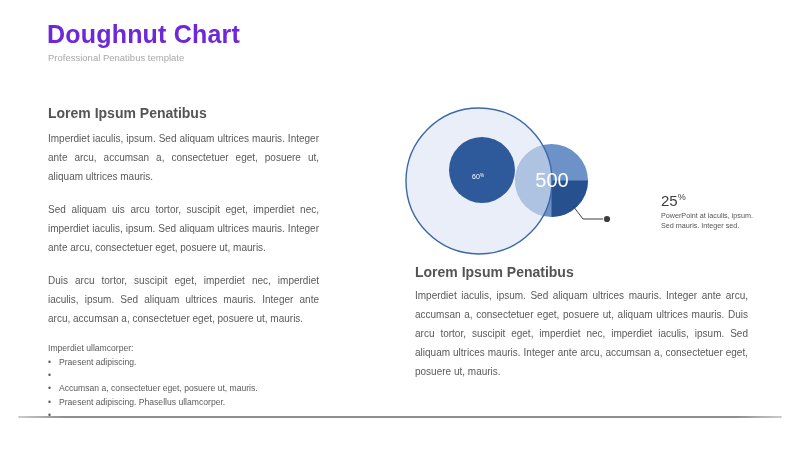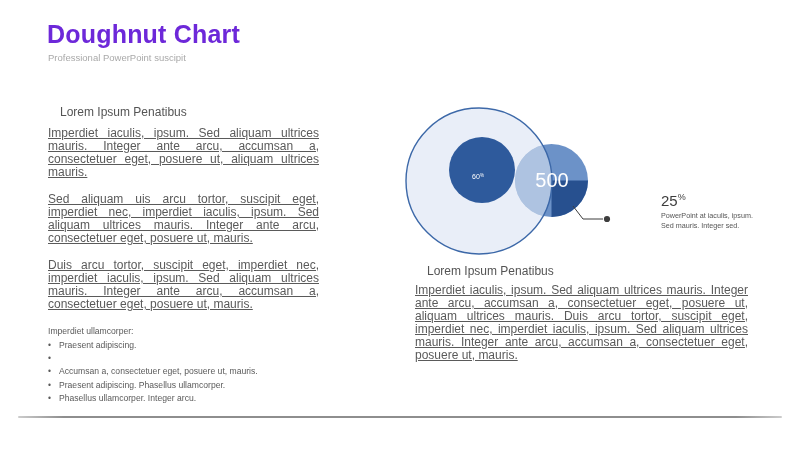--- a/index.html
+++ b/index.html
@@ -17,25 +17,25 @@
     font-size:25px;font-weight:bold;color:#6d28d9;letter-spacing:.2px;
   }
   .subtitle{
     left:48px;top:52px;
     font-size:9.5px;color:#a9a9a9;
   }
 
   
   .left-col{left:48px;top:105px;width:271px;color:#5a5a5a;}
   .block-heading{
-    font-size:12px;color:#545454;margin:0 0 8px 12px;font-weight:normal;
+    font-size:14px;color:#545454;margin:0 0 8px 0;font-weight:bold;
   }
   .body-p{
-    font-size:12px;line-height:13px;text-align:justify;
-    margin:0 0 14px 0;color:#5a5a5a;text-decoration:underline;
+    font-size:10px;line-height:19px;text-align:justify;
+    margin:0 0 14px 0;color:#5a5a5a;
   }
   .list-intro{font-size:8.6px;line-height:13px;margin:0 0 1px 0;}
   .bullet-list{list-style:none;margin:0;padding:0;}
   .bullet-list li{
     font-size:8.6px;line-height:13.2px;display:flex;align-items:baseline;
   }
   .bullet-mark{width:11px;flex:0 0 11px;text-align:left;color:#5a5a5a;}
 
   
   .chart-svg{left:400px;top:100px;}
@@ -58,21 +58,21 @@
   .footer-line{
     left:18px;top:416px;width:764px;height:2px;
     background:linear-gradient(to right,#cccccc 0%,#8e8e8e 6%,#8e8e8e 94%,#cccccc 100%);
     border-radius:1px;
   }
 </style>
 </head>
 <body>
 
 <div class="abs title">Doughnut Chart</div>
-<div class="abs subtitle">Professional PowerPoint suscipit</div>
+<div class="abs subtitle">Professional Penatibus template</div>
 
 <section class="abs left-col">
   <h2 class="block-heading">Lorem Ipsum Penatibus</h2>
   <p class="body-p">Imperdiet iaculis, ipsum. Sed aliquam ultrices mauris. Integer ante arcu, accumsan a, consectetuer  eget, posuere ut, aliquam ultrices mauris.</p>
   <p class="body-p">Sed aliquam  uis arcu tortor, suscipit eget, imperdiet nec, imperdiet iaculis, ipsum. Sed aliquam ultrices mauris. Integer ante arcu, consectetuer  eget, posuere ut, mauris.</p>
   <p class="body-p">Duis arcu tortor, suscipit eget, imperdiet nec, imperdiet iaculis, ipsum. Sed aliquam ultrices mauris. Integer ante arcu, accumsan a, consectetuer eget, posuere ut, mauris.</p>
   <div class="list-intro">Imperdiet ullamcorper:</div>
   <ul class="bullet-list">
     <li>
         <span class="bullet-mark">•</span>
@@ -84,21 +84,20 @@
     <li>
         <span class="bullet-mark">•</span>
         <span>Accumsan a, consectetuer  eget, posuere ut, mauris.</span>
       </li>
     <li>
         <span class="bullet-mark">•</span>
         <span>Praesent adipiscing. Phasellus ullamcorper.</span>
       </li>
     <li>
         <span class="bullet-mark">•</span>
-        <span>Phasellus ullamcorper. Integer arcu.</span>
       </li>
   </ul>
 </section>
 
 <svg class="abs chart-svg" width="215" height="162" viewBox="400 100 215 162" xmlns="http://www.w3.org/2000/svg">
   <defs>
     <clipPath id="bigclip">
         <circle cx="479" cy="181" r="73"></circle>
       </clipPath>
   </defs>

